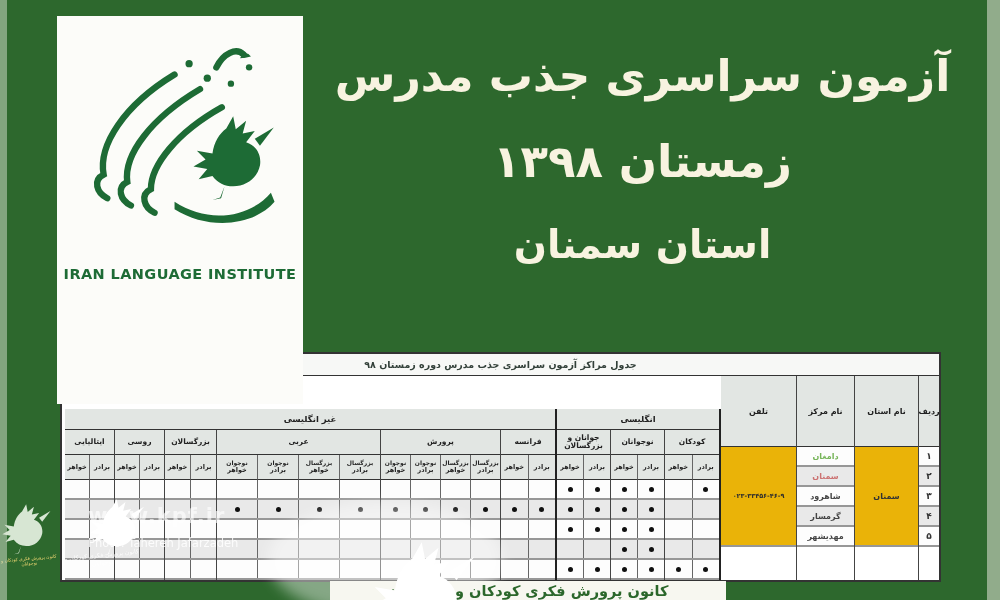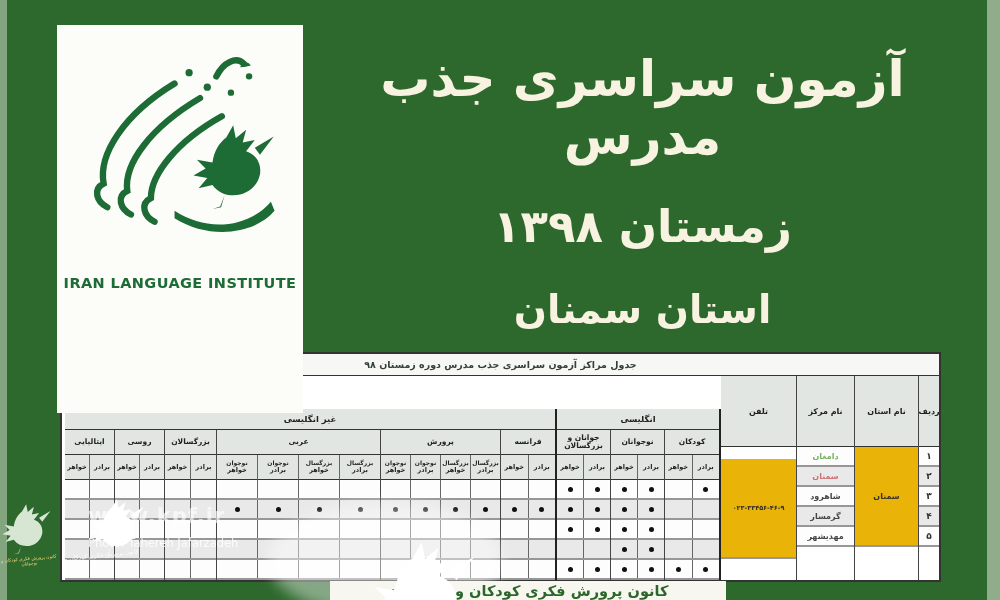--- a/index.html
+++ b/index.html
@@ -3,29 +3,29 @@
 <meta charset="utf-8">
 <style>
   html,body{margin:0;padding:0;}
   body{font-family:"DejaVu Sans",sans-serif;}
   #stage{position:relative;width:1000px;height:600px;background:#2d682d;overflow:hidden;}
   .edge{position:absolute;top:0;height:600px;z-index:5;}
   .edge.left{left:0;width:7px;background:rgba(216,226,210,.5);}
   .edge.right{right:0;width:13px;background:rgba(211,218,202,.6);}
 
   
-  .card{position:absolute;left:57px;top:25px;width:246px;height:388px;background:#fcfcf9;z-index:2;}
+  .card{position:absolute;left:57px;top:16px;width:246px;height:388px;background:#fcfcf9;z-index:2;}
   .card svg{position:absolute;left:23px;top:12px;}
   .ili-caption{position:absolute;left:0;top:250px;width:100%;text-align:center;
     color:#1d6b35;font-weight:bold;font-size:14.5px;letter-spacing:.4px;}
 
   
   .title-block{position:absolute;left:315px;top:50px;width:655px;direction:rtl;text-align:center;
     color:#f8f3e0;font-weight:bold;z-index:2;display:flex;flex-direction:column;gap:34px;}
-  .title-line1{font-size:50px;}
+  .title-line1{font-size:44px;}
   .title-line2{font-size:45px;}
   .title-line3{font-size:39px;}
 
   
   .xtable{position:absolute;left:60px;top:352px;z-index:1;background:#fff;border:2px solid #333;
     direction:rtl;width:881px;box-sizing:border-box;}
   .xtable *{box-sizing:border-box;}
   .ttitle{height:22px;background:#f7f8f6;border-bottom:1px solid #333;display:flex;
     align-items:center;justify-content:center;font-size:9.5px;font-weight:bold;color:#33413a;}
   #tbody{display:flex;direction:rtl;align-items:stretch;}
@@ -143,21 +143,21 @@
           <div class="dcell merged ">سمنان</div>
         </div>
         <div class="tcol" style="width: 58px;">
           <div class="hcell">نام مرکز</div>
           <div class="dcell" style="color: rgb(119, 181, 90);">دامغان</div>
           <div class="dcell alt" style="color: rgb(204, 114, 114);">سمنان</div>
           <div class="dcell" style="color: rgb(69, 69, 69);">شاهرود</div>
           <div class="dcell alt" style="color: rgb(69, 69, 69);">گرمسار</div>
           <div class="dcell" style="color: rgb(69, 69, 69);">مهدیشهر</div>
         </div>
-        <div class="tcol" style="width: 76px; gap: 12px;">
+        <div class="tcol" style="width: 76px;">
           <div class="hcell">تلفن</div>
           <div class="dcell merged phone">۰۲۳-۳۳۴۵۶-۴۶-۹</div>
         </div>
         <div class="tgroup">
           <div class="gcell">انگلیسی</div>
           <div class="langs">
             <div class="lcol" style="width: 54px;">
               <div class="lcell">کودکان</div>
               <div class="subrow">
                 <div class="scell">برادر</div>

